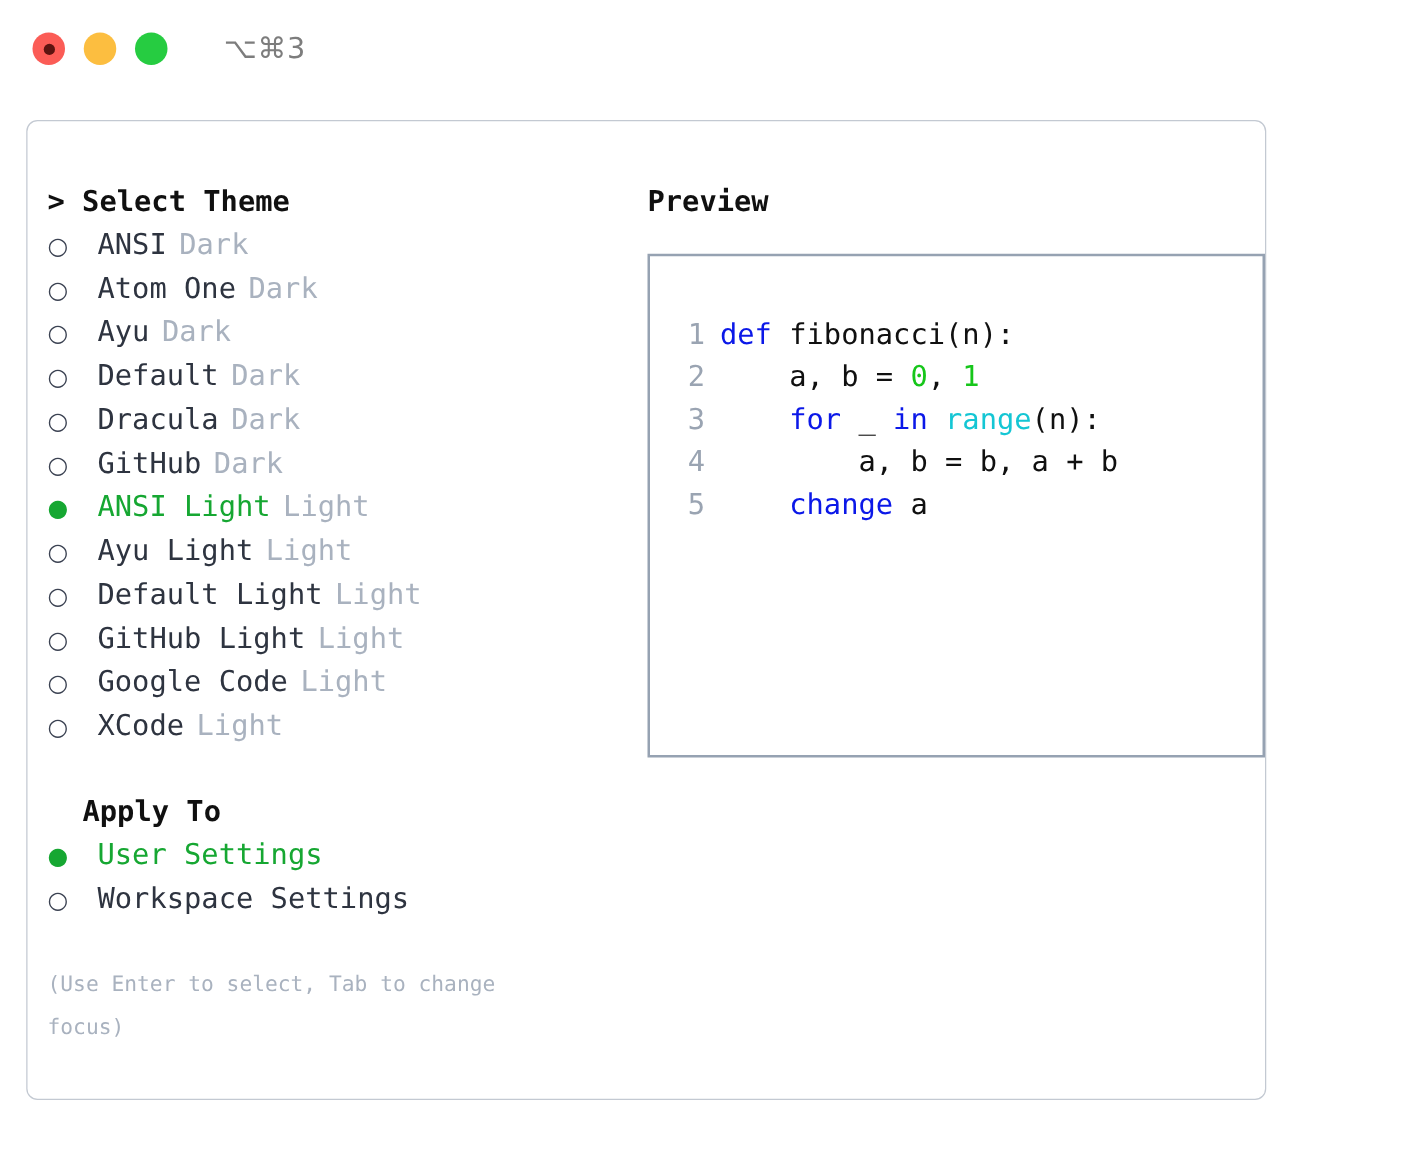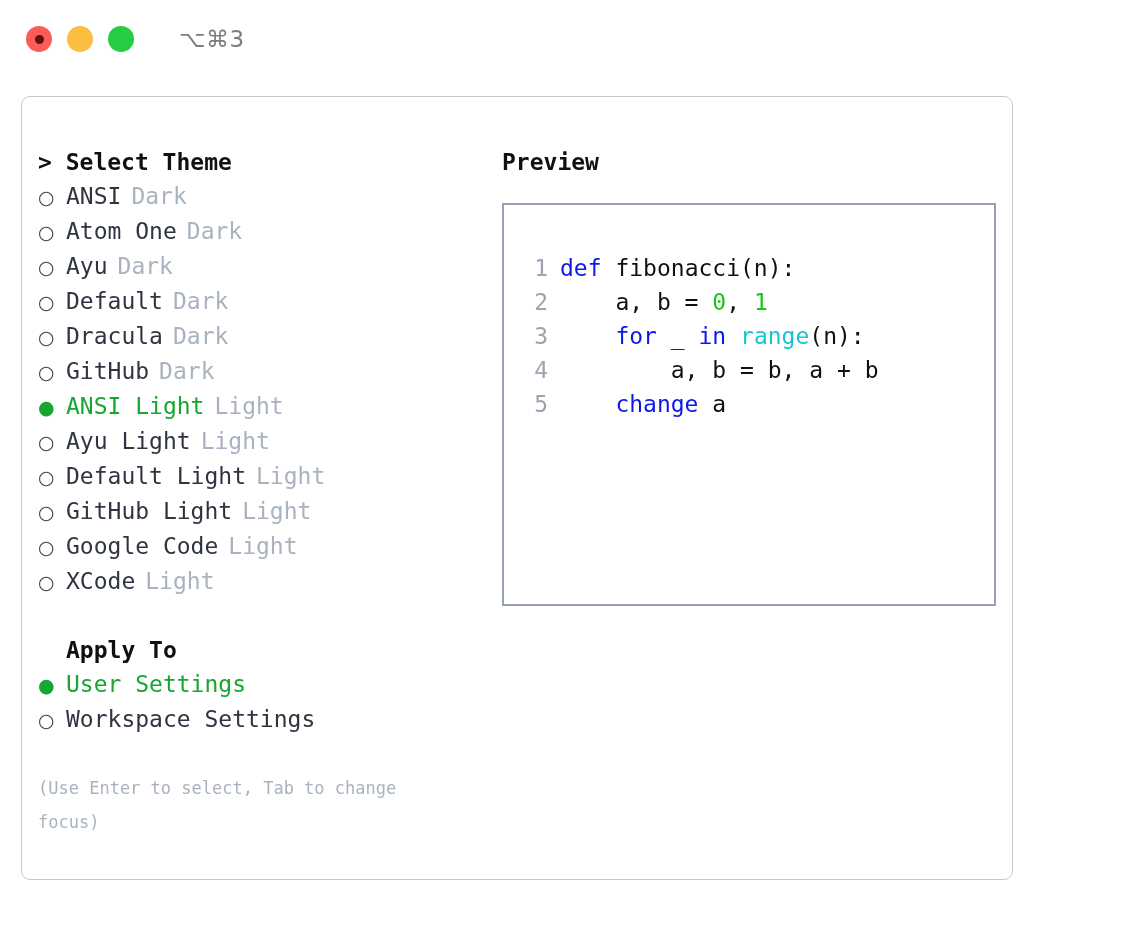--- a/index.html
+++ b/index.html
@@ -75,20 +75,21 @@
     height: 784px;
     box-sizing: border-box;
     border: 1.5px solid #c3c9d2;
     border-radius: 9px;
     background: #ffffff;
   }
 
   .columns {
     display: flex;
     padding: 48px 0 0 0;
+    gap: 16px;
   }
   .col-left  { width: 470px; padding-left: 16px; box-sizing: border-box; }
   .col-right { flex: 1; padding-left: 10px; box-sizing: border-box; }
 
   
   .section-title {
     font-size: 23px;
     font-weight: bold;
     color: #101010;
     line-height: 34px;
@@ -104,21 +105,21 @@
     white-space: pre;
   }
   .bullet {
     width: 28px;
     flex: none;
     color: #3b4252;
     font-size: 19px;
     font-family: "DejaVu Sans", "Liberation Sans", sans-serif;
   }
   .row.selected .bullet { color: #16a732; }
-  .name  { color: #2e3440; }
+  .name  { color: #2e3440; margin-left: 12px; }
   .row.selected .name { color: #16a732; }
   .suffix { color: #a9b2bf; padding-left: 10px; }
   .row.selected .suffix { color: #a9b2bf; }
 
   .spacer-row { height: 34px; }
 
   .hint {
     color: #a9b2bf;
     font-size: 17px;
     line-height: 34px;

